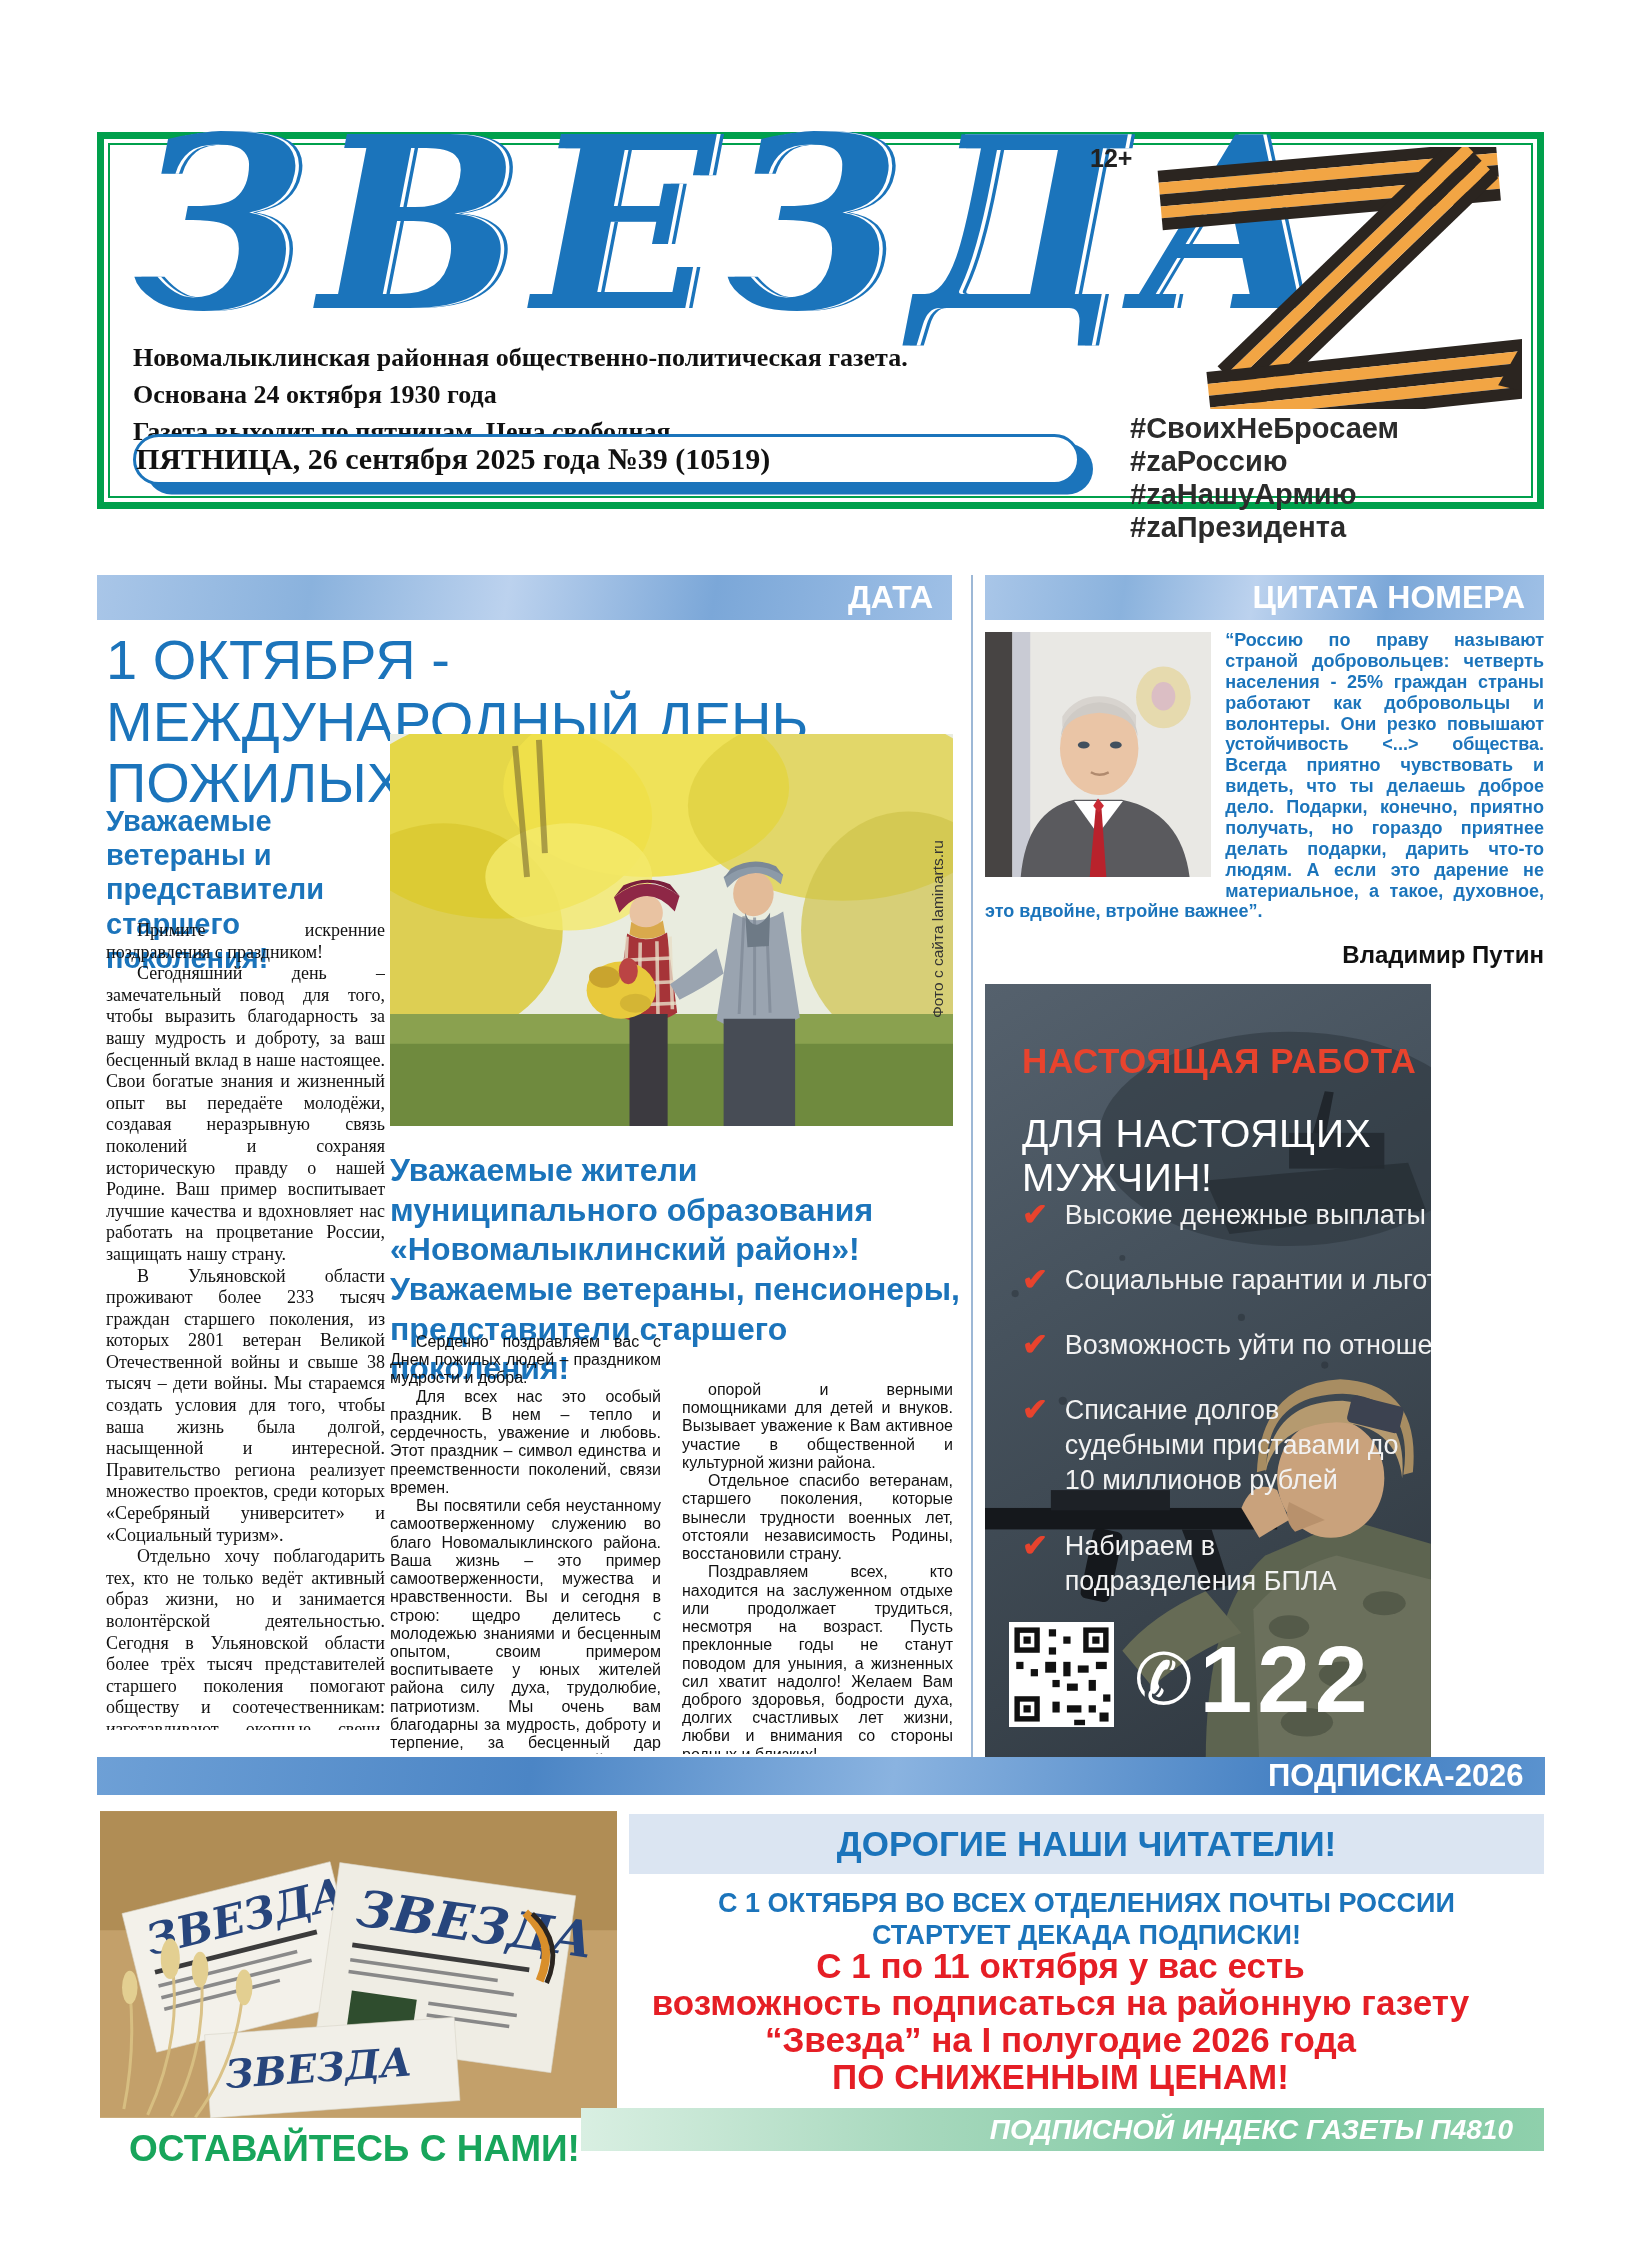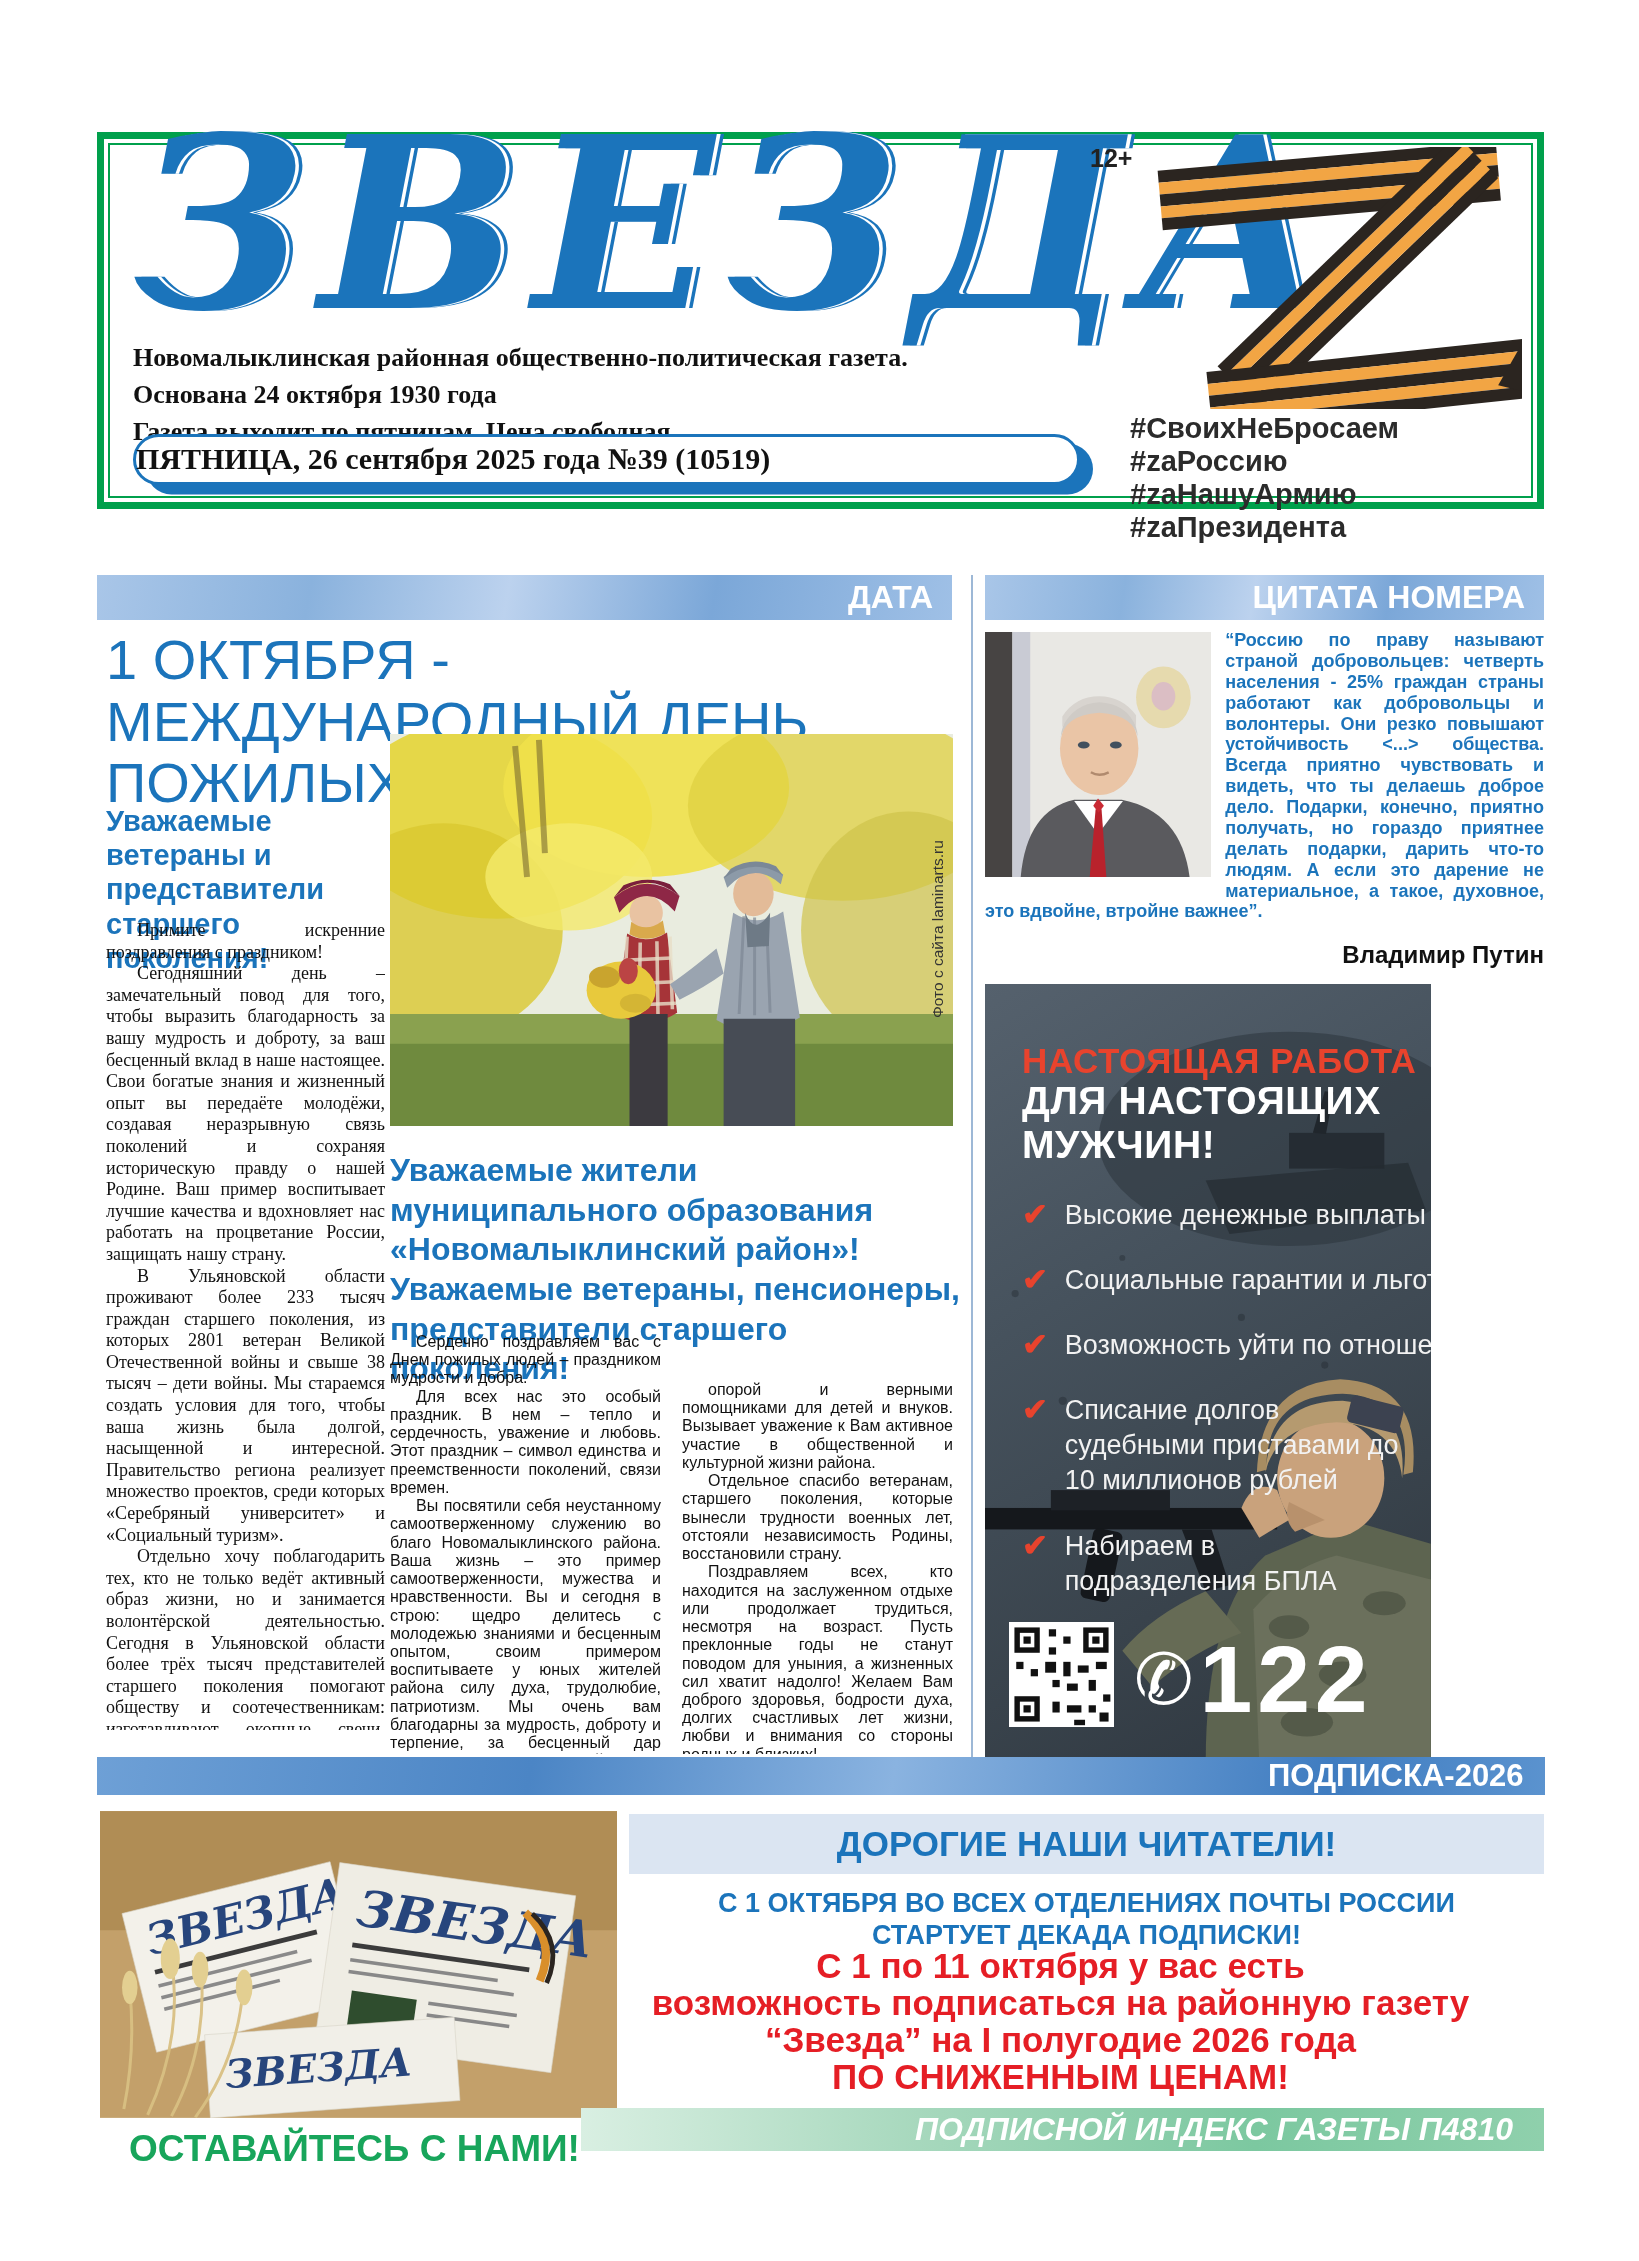--- a/index.html
+++ b/index.html
@@ -55,21 +55,21 @@
   
   .quotebox{left:985px;top:630px;width:559px;height:316px;}
   .putin{float:left;width:226px;height:245px;margin:2.4px 14.3px 3.6px 0;}
   .quote-text{font-size:18px;font-weight:bold;color:#1b74bb;line-height:1.16;text-align:justify;}
   .quote-author{left:985px;top:941px;width:559px;text-align:right;font-size:24px;font-weight:bold;color:#111;}
 
   
   .ad{left:985px;top:984px;width:446px;height:780px;overflow:hidden;
       background:linear-gradient(150deg,#55616d 0%,#46525d 35%,#39434c 70%,#2d353d 100%);}
   .ad-title1{position:absolute;left:37px;top:57px;color:#e8432d;font-weight:bold;font-size:35px;letter-spacing:0.6px;}
-  .ad-title2{position:absolute;left:37px;top:95px;color:#ffffff;font-weight:bold;font-size:39px;letter-spacing:0.6px;}
+  .ad-title2{position:absolute;left:37px;top:128px;color:#ffffff;font-weight:normal;font-size:39px;letter-spacing:0.6px;}
   .benefits{position:absolute;left:37px;top:214px;width:488px;}
   .benefit{display:flex;margin-bottom:30px;color:#f2f2f2;font-size:27px;line-height:1.3;}
   .benefit .check{color:#e8432d;font-weight:bold;font-size:31px;margin-right:16.7px;line-height:1.1;}
   .benefit:nth-child(4) .benefit-text{max-width:334px;}
   .benefit:nth-child(5) .benefit-text{max-width:334px;}
   .qr{position:absolute;left:24px;bottom:37px;width:105px;height:105px;}
   .phone-row{position:absolute;left:149px;bottom:30px;display:flex;align-items:center;color:#fff;}
   .phone-glyph{font-size:71px;margin-right:6px;font-family:"DejaVu Sans", sans-serif;}
   .phone-num{font-size:95px;font-weight:bold;letter-spacing:4.8px;font-family:"Liberation Sans", sans-serif;}
   .soldier{position:absolute;right:0;top:0;width:559px;height:780px;pointer-events:none;}
@@ -80,21 +80,21 @@
           color:#fff;font-weight:bold;font-size:31px;line-height:37px;text-align:right;padding-right:21.4px;box-sizing:border-box;}
   .npphoto{left:100px;top:1811px;width:517px;height:307px;overflow:hidden;}
   .readersbox{left:629px;top:1814px;width:915px;height:60px;background:#dbe5f2;
               color:#1b74bb;font-weight:bold;font-size:35px;text-align:center;line-height:60px;}
   .announce{left:629px;top:1887px;width:915px;text-align:center;color:#1b74bb;font-weight:bold;
             font-size:27px;line-height:1.2;}
   .offer{left:572px;top:1947px;width:977px;text-align:center;color:#e51e25;font-weight:bold;
          font-size:35px;line-height:1.06;}
   .greenbar{left:581px;top:2108px;width:963px;height:43px;
             background:linear-gradient(90deg,#d9efe2 0%,#a7d8bd 35%,#7cc8a0 70%,#8fd0ac 100%);
-            color:#fff;font-weight:bold;font-style:italic;font-size:32px;line-height:43px;
+            color:#fff;font-weight:bold;font-style:italic;font-size:28px;line-height:43px;
             text-align:right;padding-right:31px;box-sizing:border-box;}
   .stay{left:113px;top:2128px;width:483px;text-align:center;color:#18a55b;font-weight:bold;font-size:37px;}
 </style>
 </head>
 <body>
 
 <div id="page">
 
   <div class="abs frame">
     <div class="frame-inner"></div>

